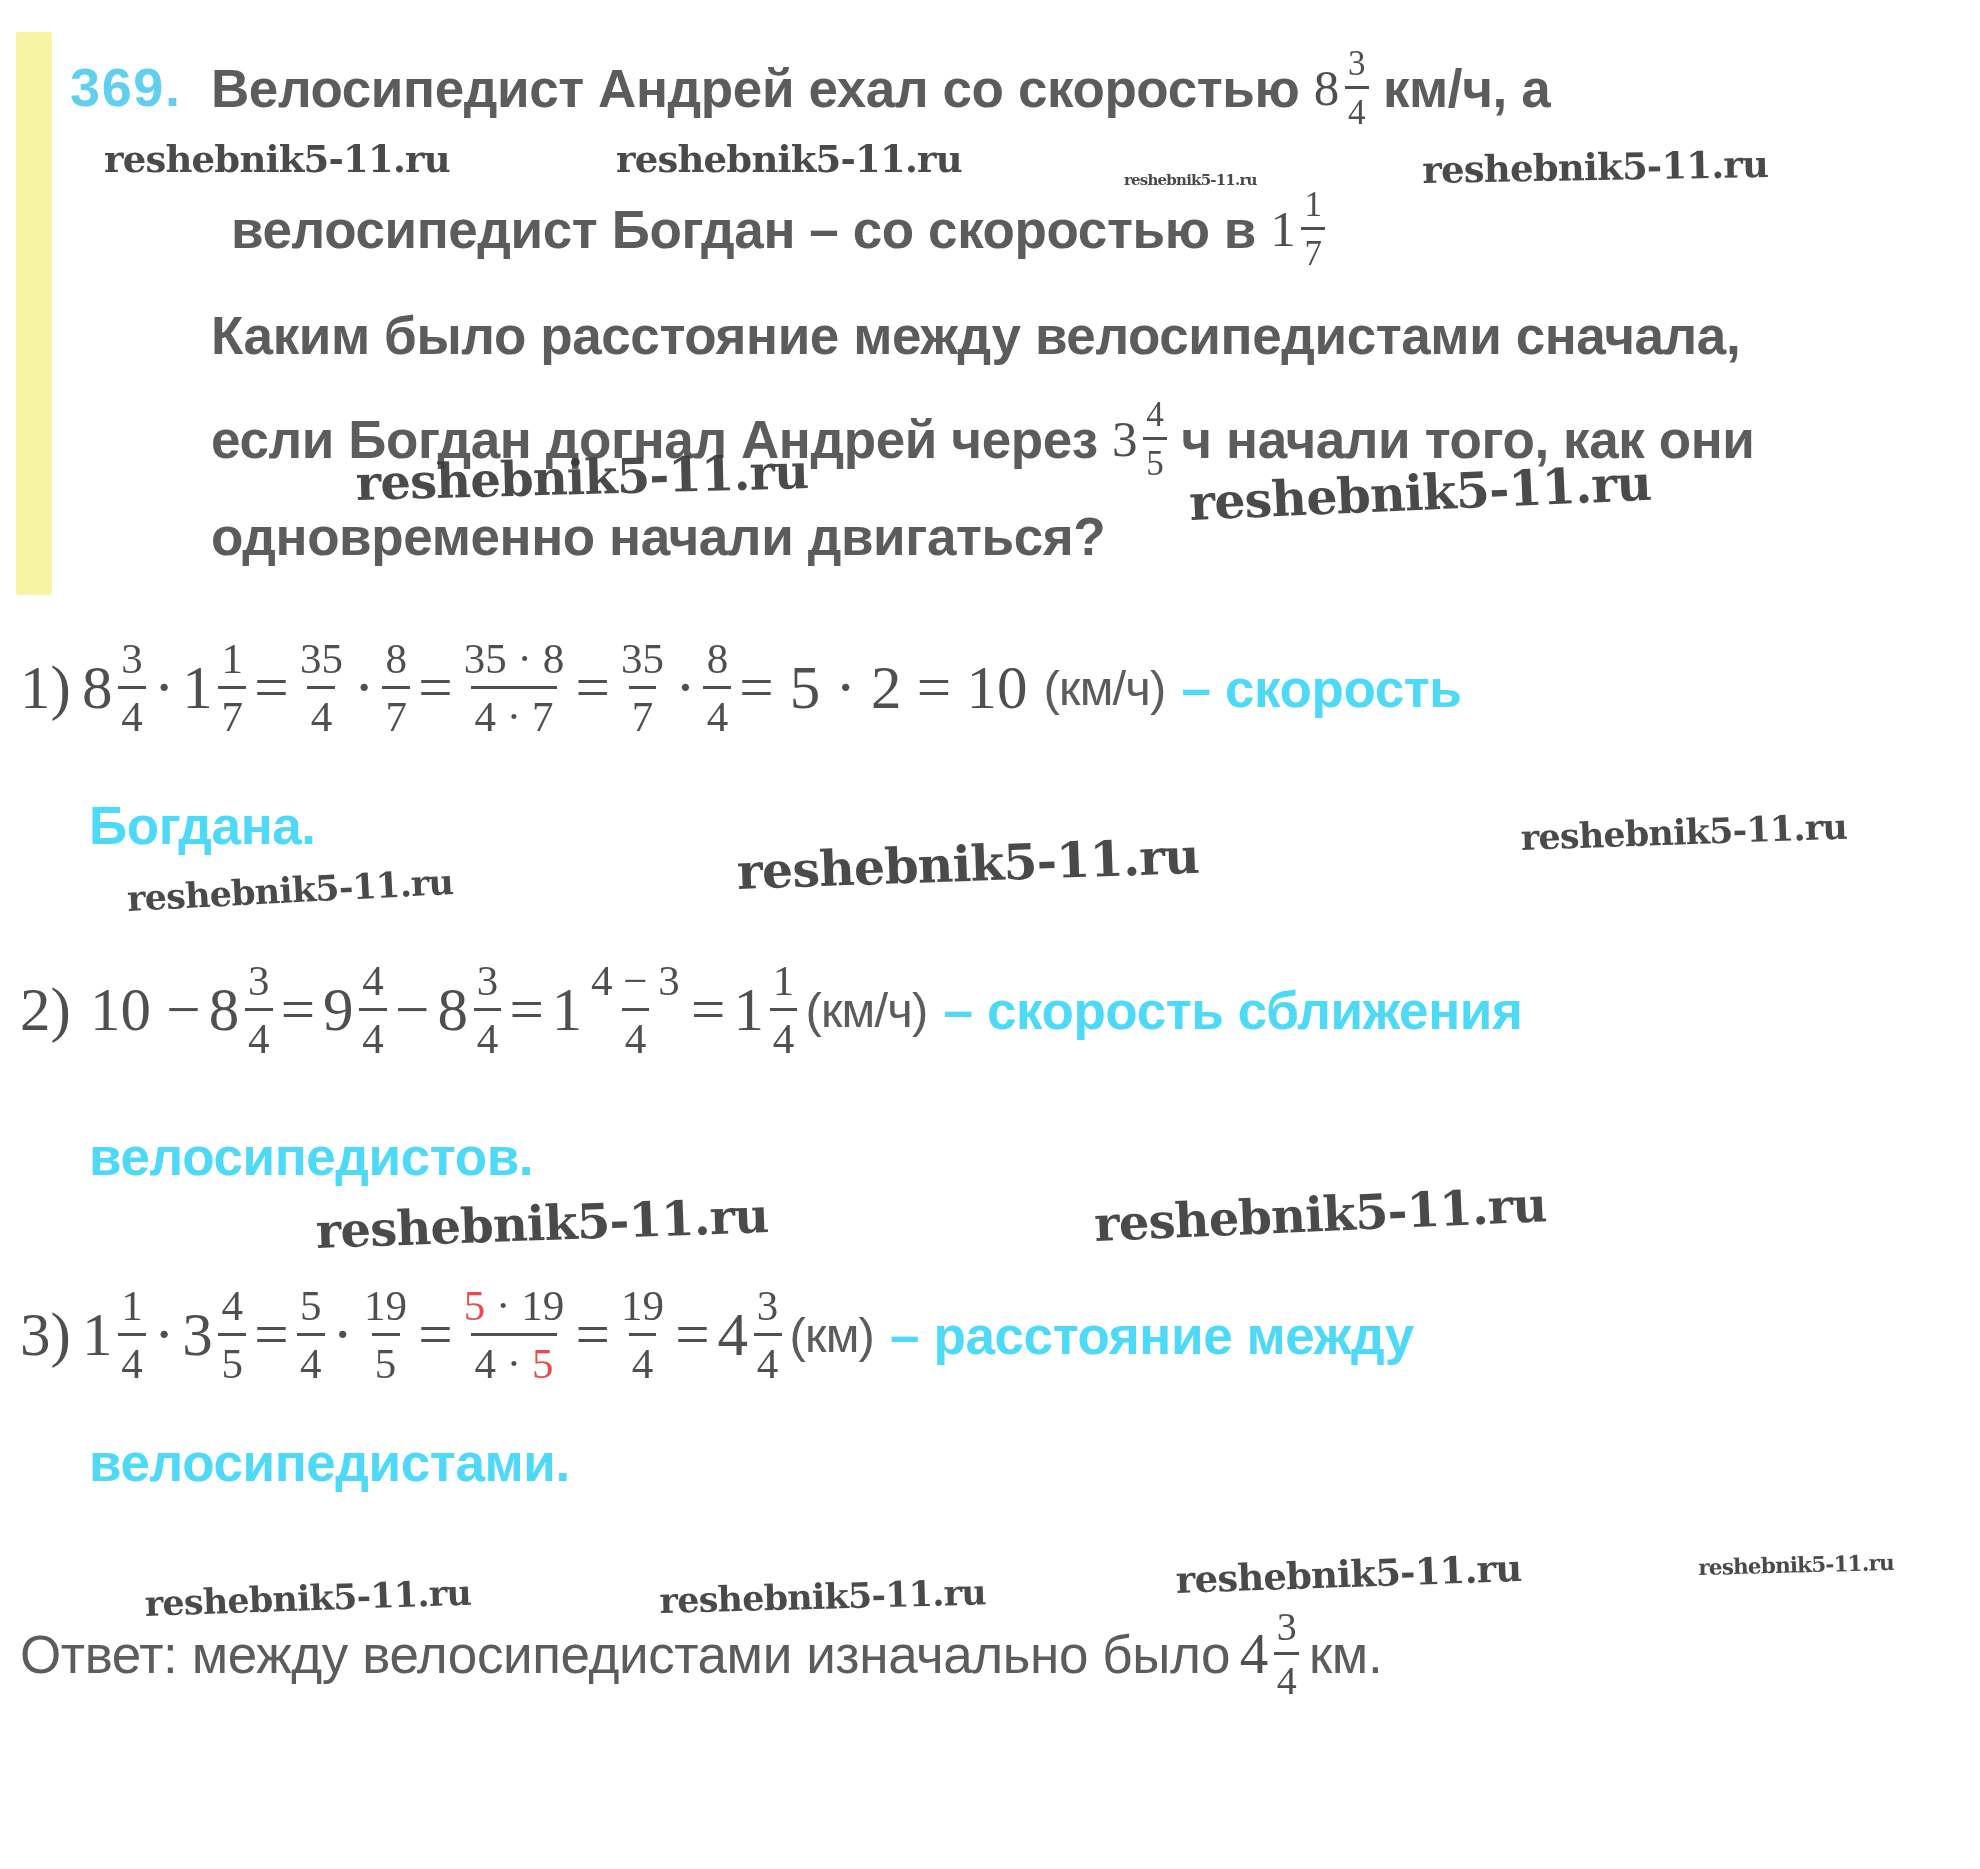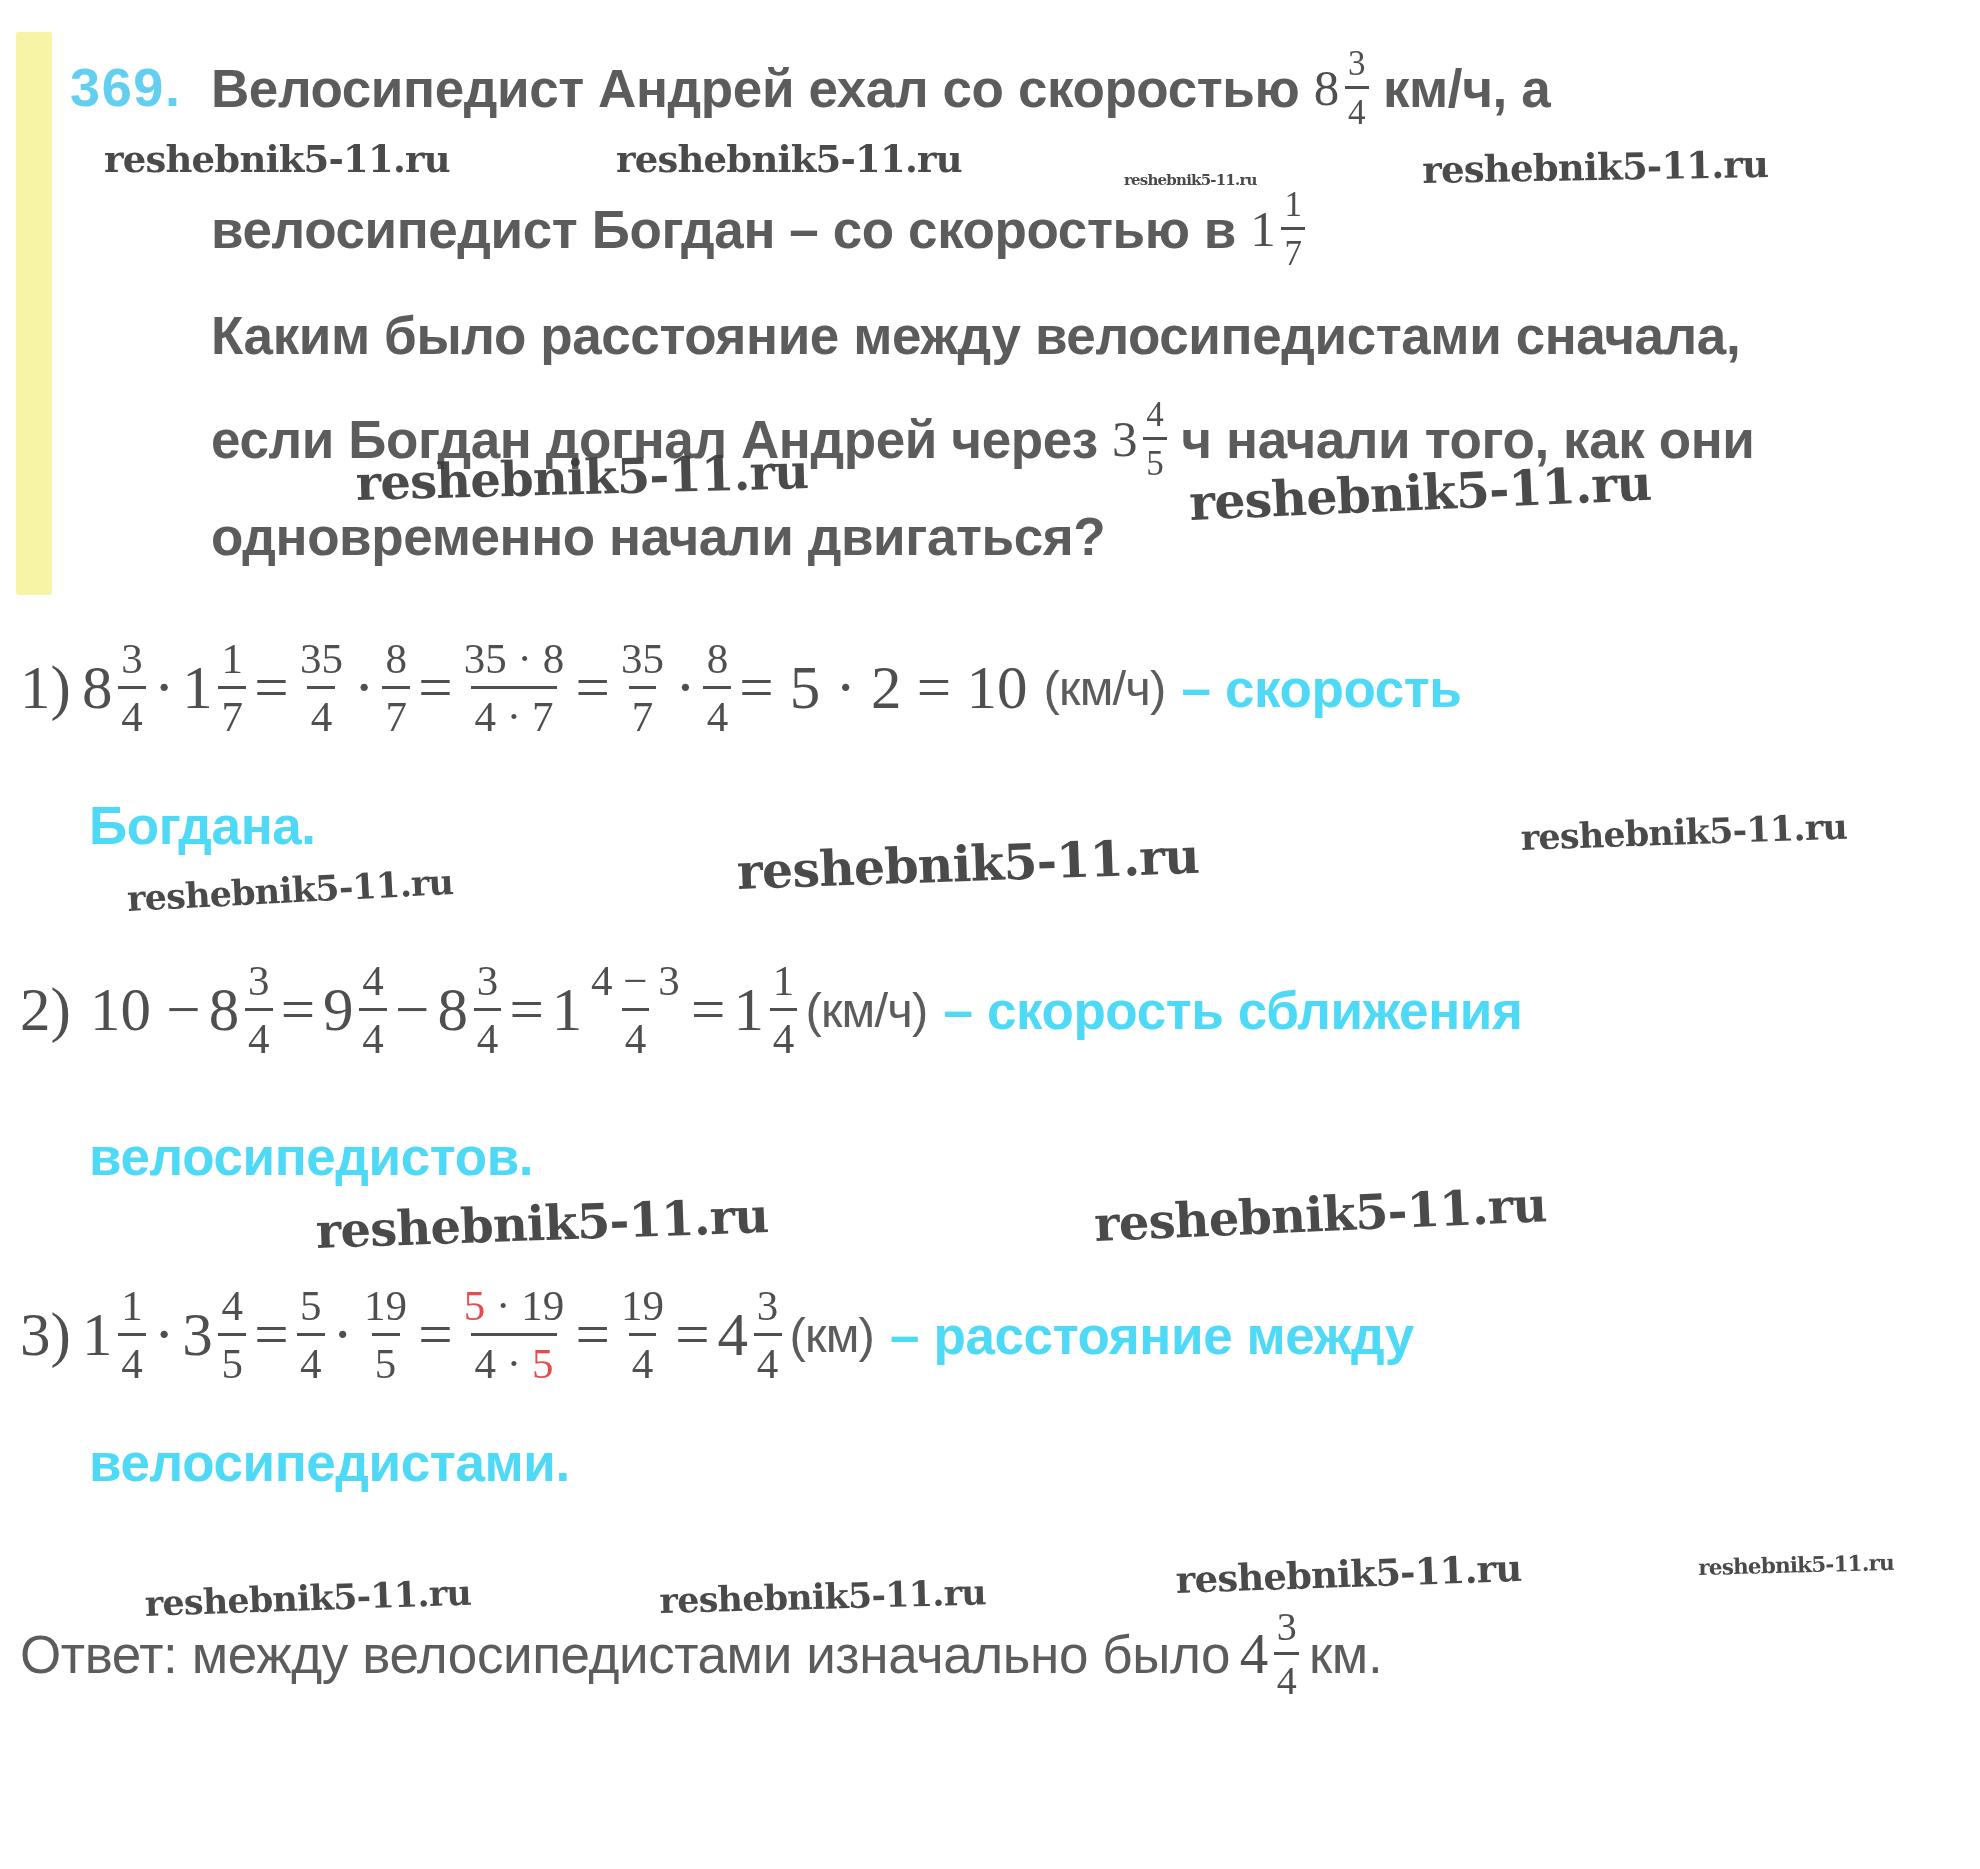--- a/index.html
+++ b/index.html
@@ -64,21 +64,21 @@
 </style>
 </head>
 <body>
 
 <div class="stage">
   <div class="ybar"></div>
 
   <div class="pnum">369.</div>
 
   <div class="p-line" style="top: 28px;"><span class="tok ">Велосипедист Андрей ехал со скоростью </span><span class="mixed"><span class="m-whole">8</span><span class="frac"><span class="num">3</span><span class="den">4</span></span></span><span class="tok "> км/ч, а</span></div>
-  <div class="p-line" style="top: 169px;"><span class="tok ">велосипедист Богдан – со скоростью в </span><span class="mixed"><span class="m-whole">1</span><span class="frac"><span class="num">1</span><span class="den">7</span></span></span></div>
+  <div class="p-line" style="top: 169px; margin-left: 20px;"><span class="tok ">велосипедист Богдан – со скоростью в </span><span class="mixed"><span class="m-whole">1</span><span class="frac"><span class="num">1</span><span class="den">7</span></span></span></div>
   <div class="p-line" style="top: 275px;"><span class="tok ">Каким было расстояние между велосипедистами сначала,</span></div>
   <div class="p-line" style="top: 379px;"><span class="tok ">если Богдан догнал Андрей через </span><span class="mixed"><span class="m-whole">3</span><span class="frac"><span class="num">4</span><span class="den">5</span></span></span><span class="tok "> ч начали того, как они</span></div>
   <div class="p-line" style="top: 476px;"><span class="tok ">одновременно начали двигаться?</span></div>
 
   <div class="s-line" style="top: 624px;"><span class="tok label">1)</span><span class="mixed"><span class="m-whole">8</span><span class="frac"><span class="num">3</span><span class="den">4</span></span></span><span class="tok ">·</span><span class="mixed"><span class="m-whole">1</span><span class="frac"><span class="num">1</span><span class="den">7</span></span></span><span class="tok ">=</span><span class="frac"><span class="num">35</span><span class="den">4</span></span><span class="tok ">·</span><span class="frac"><span class="num">8</span><span class="den">7</span></span><span class="tok ">=</span><span class="frac"><span class="num">35 · 8</span><span class="den">4 · 7</span></span><span class="tok ">=</span><span class="frac"><span class="num">35</span><span class="den">7</span></span><span class="tok ">·</span><span class="frac"><span class="num">8</span><span class="den">4</span></span><span class="tok ">=</span><span class="tok ">5 · 2 = 10</span><span class="tok unit">(км/ч)</span><span class="tok note">– скорость</span></div>
   <div class="note-cont" style="top: 795px;">Богдана.</div>
 
   <div class="s-line" style="top: 946px;"><span class="tok label">2)</span><span class="tok ">10 −</span><span class="mixed"><span class="m-whole">8</span><span class="frac"><span class="num">3</span><span class="den">4</span></span></span><span class="tok ">=</span><span class="mixed"><span class="m-whole">9</span><span class="frac"><span class="num">4</span><span class="den">4</span></span></span><span class="tok ">−</span><span class="mixed"><span class="m-whole">8</span><span class="frac"><span class="num">3</span><span class="den">4</span></span></span><span class="tok ">=</span><span class="mixed"><span class="m-whole">1</span><span class="frac"><span class="num">4 − 3</span><span class="den">4</span></span></span><span class="tok ">=</span><span class="mixed"><span class="m-whole">1</span><span class="frac"><span class="num">1</span><span class="den">4</span></span></span><span class="tok unit">(км/ч)</span><span class="tok note">– скорость сближения</span></div>
   <div class="note-cont" style="top: 1114px; margin-top: 12px;">велосипедистов.</div>
 

